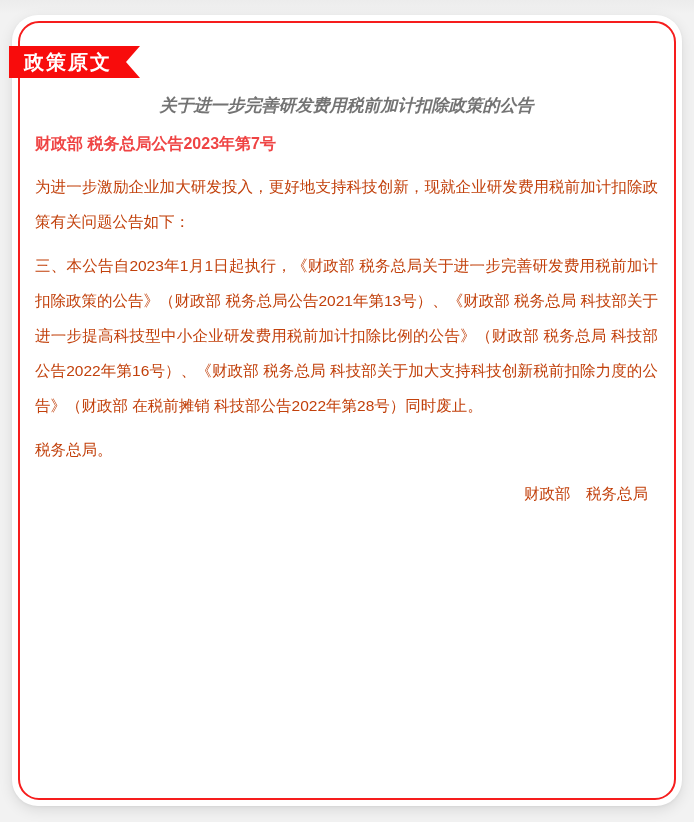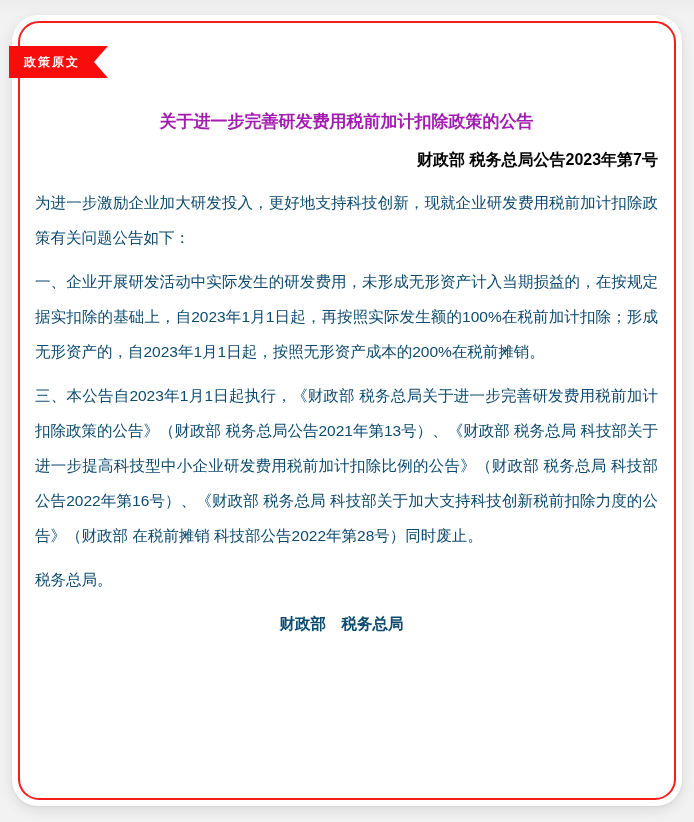--- a/index.html
+++ b/index.html
@@ -37,77 +37,76 @@
     border: 2px solid #f61d1d;
     border-radius: 21px;
     padding: 72px 16px 40px 15px;
   }
   .ribbon {
     position: absolute;
     left: -11px;
     top: 23px;
     background: #f80c0c;
     color: #ffffff;
-    font-size: 12px;
+    font-size: 20px;
     font-weight: 700;
     letter-spacing: 2px;
     line-height: 20px;
     padding: 6px 28px 6px 15px;
     clip-path: polygon(0 0, 100% 0, calc(100% - 14px) 50%, 100% 100%, 0 100%);
     white-space: nowrap;
   }
   .doc-title {
-    margin: 16px;
+    margin: 0;
     text-align: center;
     font-size: 17px;
     font-weight: 700;
-    color: #a21caf;
+    color: #737373;
     line-height: 22px;
+    font-style: italic;
   }
   .doc-number {
     margin: 16px 0 0 0;
-    text-align: right;
+    text-align: left;
     font-size: 16px;
     font-weight: 700;
-    color: #000000;
+    color: #ef4444;
     line-height: 21px;
   }
   .doc-body { margin-top: 15px; }
   .doc-body p {
     margin: 9px 0;
     font-size: 15.5px;
     line-height: 35px;
-    color: #0c4a6e;
+    color: #c2410c;
     text-align: justify;
   }
   .doc-body p.align-right {
-    text-align: center;
+    text-align: right;
     padding-right: 10px;
-    font-weight: bold;
   }
   .date-line { margin-top: 12px !important; }
 </style>
 </head>
 <body>
 
 <div class="page">
   <div class="card">
     <div class="card-frame">
 
       <div class="ribbon">
         <span>政策原文</span>
       </div>
 
       <h1 class="doc-title">关于进一步完善研发费用税前加计扣除政策的公告</h1>
 
       <h2 class="doc-number">财政部 税务总局公告2023年第7号</h2>
 
       <div class="doc-body">
         <p>为进一步激励企业加大研发投入，更好地支持科技创新，现就企业研发费用税前加计扣除政策有关问题公告如下：</p>
-        <p>一、企业开展研发活动中实际发生的研发费用，未形成无形资产计入当期损益的，在按规定据实扣除的基础上，自2023年1月1日起，再按照实际发生额的100%在税前加计扣除；形成无形资产的，自2023年1月1日起，按照无形资产成本的200%在税前摊销。</p>
         <p>三、本公告自2023年1月1日起执行，《财政部 税务总局关于进一步完善研发费用税前加计扣除政策的公告》（财政部 税务总局公告2021年第13号）、《财政部 税务总局 科技部关于进一步提高科技型中小企业研发费用税前加计扣除比例的公告》（财政部 税务总局 科技部公告2022年第16号）、《财政部 税务总局 科技部关于加大支持科技创新税前扣除力度的公告》（财政部 在税前摊销 科技部公告2022年第28号）同时废止。</p>
         <p>税务总局。</p>
         <p class="align-right">财政部　税务总局</p>
       </div>
 
     </div>
   </div>
 </div>
 
 </body></html>

